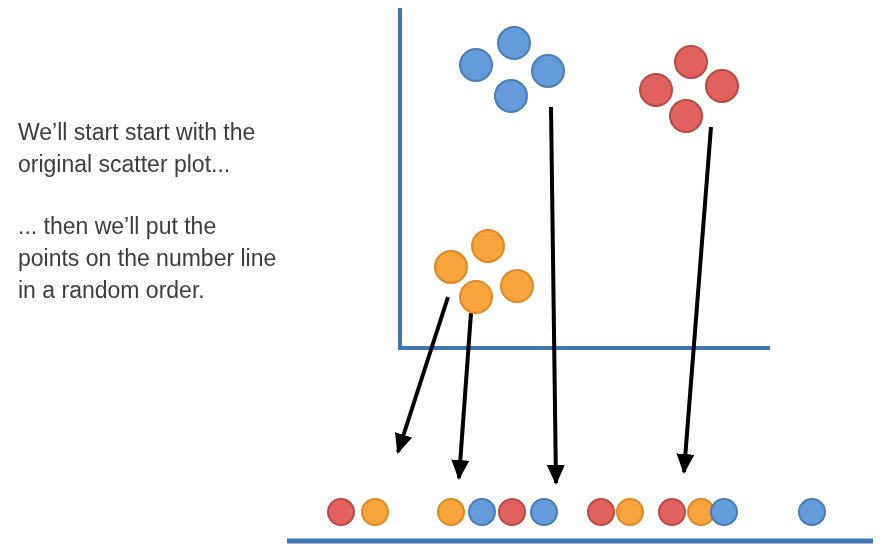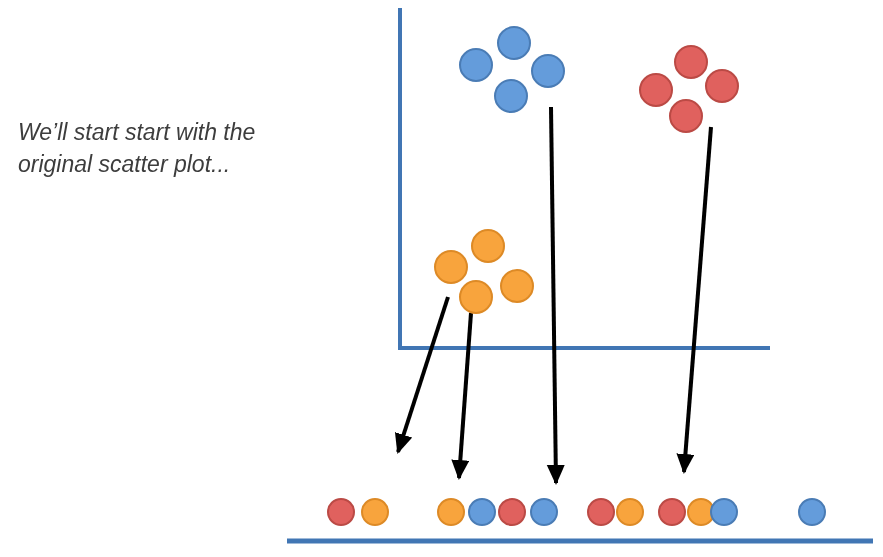--- a/index.html
+++ b/index.html
@@ -1,29 +1,32 @@
 <!DOCTYPE html>
 <html><head>
 <meta charset="utf-8">
 <style>
   html,body{margin:0;padding:0;}
   body{width:883px;height:557px;background:#ffffff;font-family:"Liberation Sans",sans-serif;}
-  .canvas{position:relative;width:873px;height:557px;background:#ffffff;overflow:hidden;font-style:italic;}
+  .canvas{position:relative;width:873px;height:557px;background:#ffffff;overflow:hidden;}
   .caption{position:absolute;left:18px;top:116px;width:345px;color:#3d3d3d;font-size:23px;line-height:32px;}
   .caption p{margin:0;white-space:pre-line;}
   .caption p + p{margin-top:30px;}
   #diagram-svg{position:absolute;left:0;top:0;}
 </style>
 </head>
 <body>
 
 <div class="canvas">
   <div class="caption">
     <p>We’ll start start with the
 original scatter plot...</p>
+    <p>... then we’ll put the
+points on the number line
+in a random order.</p>
   </div>
   <svg id="diagram-svg" width="883" height="557" viewBox="0 0 883 557">
       <defs>
         <marker id="ah" markerWidth="22" markerHeight="20" refX="18" refY="9" orient="auto" markerUnits="userSpaceOnUse">
           <polygon points="0 0 20 9 0 18" fill="#000000"></polygon>
         </marker>
       </defs>
       <line x1="400" y1="8" x2="400" y2="350" stroke="#4176b4" stroke-width="4"></line>
       <line x1="398" y1="348" x2="770" y2="348" stroke="#4176b4" stroke-width="4"></line>
       <line x1="287" y1="541" x2="877" y2="541" stroke="#4176b4" stroke-width="5"></line>

